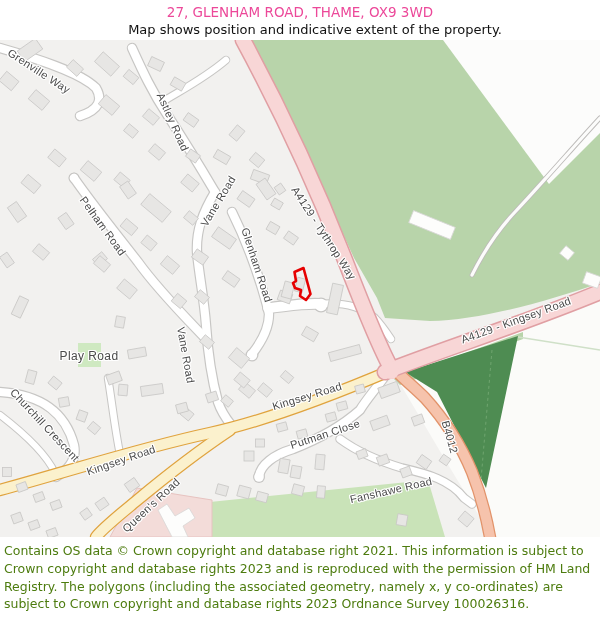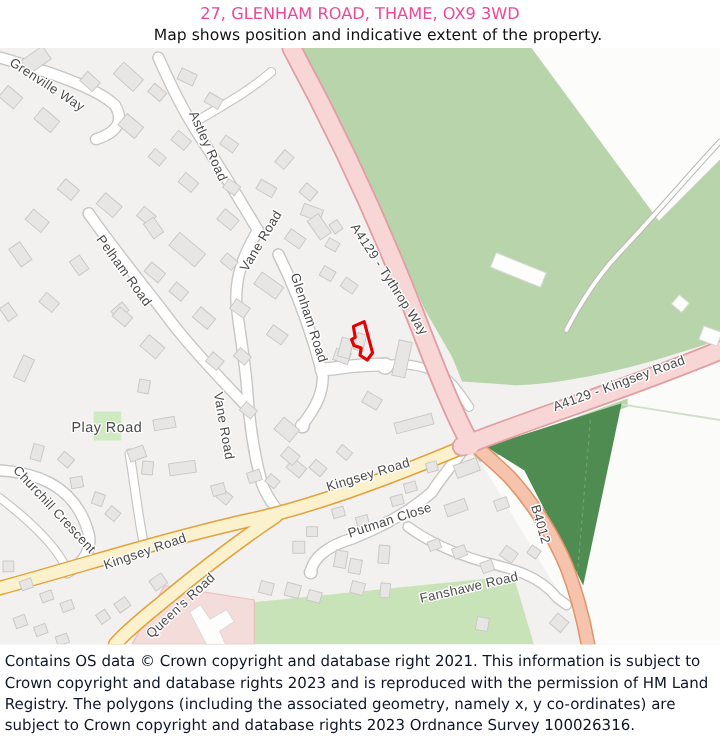--- a/index.html
+++ b/index.html
@@ -10,21 +10,21 @@
   .map{position:relative;width:600px;height:497px;overflow:hidden;background:#f2f1ef;}
   .map svg{position:absolute;left:0;top:0;}
   .bld{fill:#e7e6e4;stroke:#c9c8c6;stroke-width:.8;}
   .bldw{fill:#fdfdfc;stroke:#d8d7d5;stroke-width:.8;}
   .rcase{fill:none;stroke-linecap:round;stroke-linejoin:round;}
   .rfill{fill:none;stroke-linecap:round;stroke-linejoin:round;}
   .map-label{position:absolute;font-family:"Liberation Sans",sans-serif;font-size:11px;color:#4a4a4a;
     white-space:nowrap;letter-spacing:.3px;transform:translate(-50%,-50%) rotate(var(--r,0deg));
     text-shadow:1px 0 0 #fff,-1px 0 0 #fff,0 1px 0 #fff,0 -1px 0 #fff,1px 1px 0 #fff,-1px -1px 0 #fff,1px -1px 0 #fff,-1px 1px 0 #fff;}
   .map-label.lg{font-size:12px;letter-spacing:.4px;}
-  .footer{width:592px;padding:5px 4px 0 4px;font-size:12.5px;line-height:1.42;color:#0f172a;}
+  .footer{width:592px;padding:5px 4px 0 4px;font-size:12.5px;line-height:1.42;color:#4d7c0f;}
 </style>
 </head>
 <body>
 
 <div class="header">
   <p class="title">27, GLENHAM ROAD, THAME, OX9 3WD</p>
   <p class="subtitle">Map shows position and indicative extent of the property.</p>
 </div>
 
 <div class="map">

